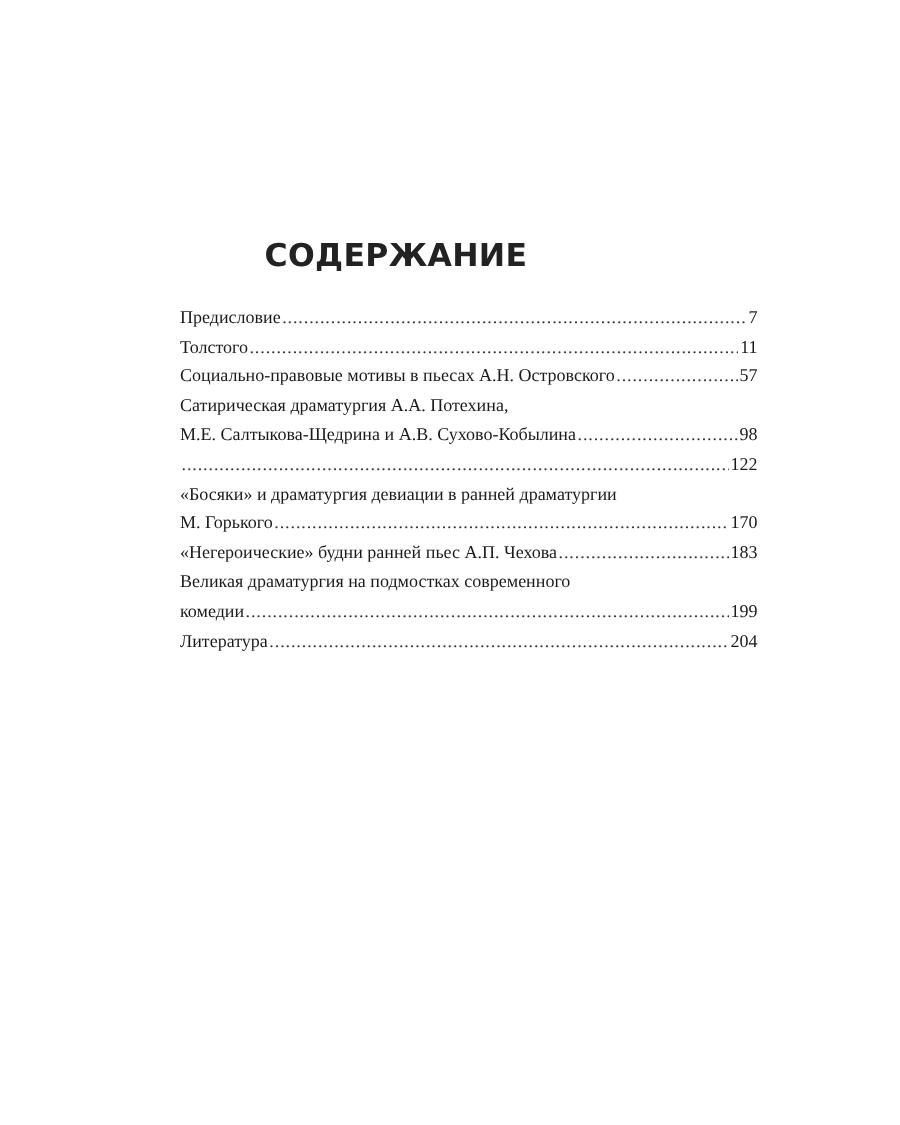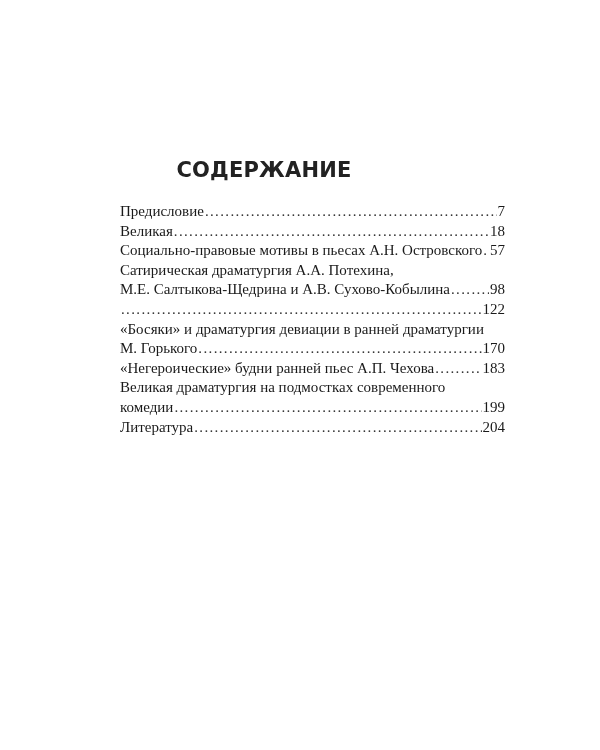--- a/index.html
+++ b/index.html
@@ -4,43 +4,43 @@
 <style>
   html, body { margin:0; padding:0; background:#ffffff; }
   body { width:600px; height:750px; position:relative; overflow:hidden; color:#1a1a1a; }
   .title {
     position:absolute; left:0; width:528px; top:158px; text-align:center;
     font-family:"DejaVu Sans", sans-serif; font-weight:bold; font-size:21px;
     color:#222; letter-spacing:0.2px;
   }
   .toc {
     position:absolute; left:120px; top:202px; width:385px;
-    font-family:"Liberation Serif", serif; font-size:15px;
+    font-family:"Liberation Serif", serif; font-size:12px;
   }
   .line { height:19.6px; line-height:19.6px; display:flex; align-items:baseline; white-space:nowrap; }
   .txt { flex:0 0 auto; }
   .dots { flex:1 1 auto; overflow:hidden; margin:0 1px; letter-spacing:2.1px; color:#333; }
   .dots::before { content:". . . . . . . . . . . . . . . . . . . . . . . . . . . . . . . . . . . . . . . . . . . . . . . . . . . . . . . . . . . . . . . . . . . . . . . . . . . . . . . . . . . . . . . . . . . . . . . . . . . . . . . . . . . . . . . . . . . . . . . . . . . . . . . "; letter-spacing:-1.2px; }
   .pg { flex:0 0 auto; text-align:right; }
 </style>
 </head>
 <body>
 
 <div class="title">СОДЕРЖАНИЕ</div>
 
 <div class="toc">
   <div class="line">
     <span class="txt">Предисловие</span>
     <span class="dots"></span>
     <span class="pg">7</span>
   </div>
   <div class="line">
-    <span class="txt">Великая</span>
+    <span class="txt">Толстого</span>
     <span class="dots"></span>
-    <span class="pg">18</span>
+    <span class="pg">11</span>
   </div>
   <div class="line">
     <span class="txt">Социально-правовые мотивы в пьесах А.Н. Островского</span>
     <span class="dots"></span>
     <span class="pg">57</span>
   </div>
   <div class="line">
     <span class="txt">Сатирическая драматургия А.А. Потехина,</span>
   </div>
   <div class="line">

